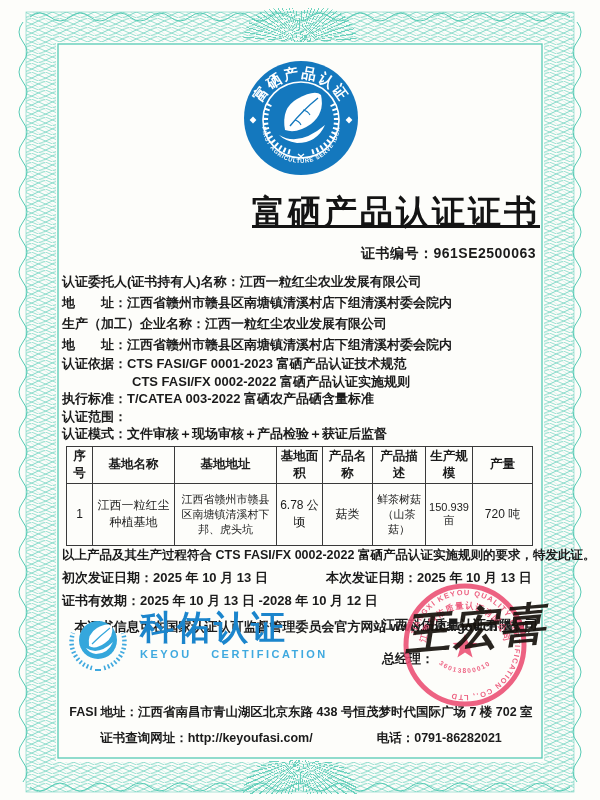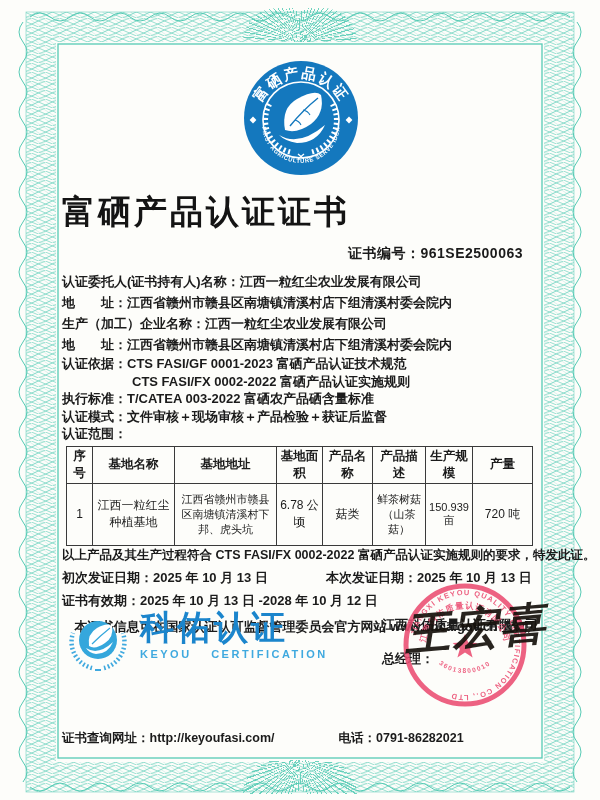--- a/index.html
+++ b/index.html
@@ -6,22 +6,22 @@
   html,body { background:#e9e9e9; }
   body { font-family:"Liberation Sans","DejaVu Sans",sans-serif; }
   .page { position:relative; width:600px; height:800px; margin:0 auto; background:#fdfdfa; overflow:hidden; color:#1b1b1b; }
   .frame { position:absolute; left:0; top:0; z-index:0; }
   .fan { position:absolute; z-index:1; width:114px; height:34px; left:243px;
          background:repeating-conic-gradient(from -96deg at 50% 100%, rgba(86,203,181,.85) 0deg 1.2deg, rgba(255,255,255,0) 1.2deg 5.2deg); }
   .fan-top { top:8px; border-radius:57px 57px 0 0; }
   .fan-bottom { top:760px; border-radius:0 0 57px 57px; transform:rotate(180deg); }
   .content { position:absolute; left:62px; top:58px; width:478px; z-index:2; }
   .emblem-wrap { text-align:center; }
-  .title { text-align:left; font-size:33px; font-weight:bold; letter-spacing:3px; color:#141414; margin-top:8px; }
-  .certno { text-align:right; font-size:14px; font-weight:bold; margin-top:10px; padding-right:17px; letter-spacing:.5px; }
+  .title { text-align:right; font-size:33px; font-weight:bold; letter-spacing:3px; color:#141414; margin-top:8px;text-decoration:underline; }
+  .certno { text-align:right; font-size:14px; font-weight:bold; margin-top:10px; padding-right:4px; letter-spacing:.5px; }
   .fields { margin-top:8px; }
   .fline { font-size:13px; font-weight:bold; line-height:21px; white-space:nowrap; }
   .fline.tight { line-height:17.5px; }
   .fline.cont { padding-left:70px; }
   .cert-table { border-collapse:collapse; table-layout:fixed; width:466px; margin:3px 0 0 4px; }
   .cert-table th, .cert-table td { border:1px solid #3a3a3a; text-align:center; vertical-align:middle; padding:1px 2px; overflow:hidden; }
   .cert-table th { font-size:12.5px; font-weight:bold; height:26px; }
   .cert-table td { font-size:12px; height:62px; }
   .cert-table td.small { font-size:11px; }
   .statement { font-size:12.5px; font-weight:bold; margin-top:1px; white-space:nowrap; }
@@ -30,21 +30,21 @@
   .notice { text-align:center; font-size:13px; font-weight:bold; margin-top:8px; white-space:nowrap; }
   .keyou { position:absolute; left:66px; top:610px; display:flex; z-index:2; }
   .keyou-text { margin-left:10px; }
   .keyou-cn { font-size:34px; font-weight:bold; color:#1b85cc; letter-spacing:3px; line-height:34px; }
   .keyou-en { font-size:11px; font-weight:bold; color:#3fa9df; letter-spacing:2.5px; word-spacing:14px; margin-top:4px; }
   .issuer-company { position:absolute; left:382px; top:616px; font-size:13px; font-weight:bold; z-index:1; white-space:nowrap; }
   .issuer-manager { position:absolute; left:382px; top:650px; font-size:13px; font-weight:bold; z-index:1; }
   .seal { position:absolute; left:401px; top:581px; z-index:5; opacity:.88; }
   .signature { position:absolute; left:404px; top:598px; width:170px; z-index:6; font-size:45px; font-weight:bold; font-style:italic; letter-spacing:3px; color:rgba(22,17,12,.92); transform:rotate(-5deg); font-family:"DejaVu Serif","Liberation Serif",serif; }
   .fasi { position:absolute; left:62px; top:704px; width:478px; text-align:center; font-size:12.5px; font-weight:bold; white-space:nowrap; z-index:2; }
-  .query-row { position:absolute; left:62px; top:730px; width:478px; display:flex; gap:64px; font-size:12.5px; font-weight:bold; z-index:2; }
+  .query-row { position:absolute; left:62px; top:730px; width:478px; display:flex; justify-content:center; gap:64px; font-size:12.5px; font-weight:bold; z-index:2; }
 </style>
 </head>
 <body>
 
 <div class="page">
 
   <svg class="frame" width="600" height="800" viewBox="0 0 600 800">
     <defs>
       <pattern id="gp" width="14" height="9" patternUnits="userSpaceOnUse">
         <path d="M0,1.5 q3.5,-3 7,0 t7,0" fill="none" stroke="#56cbb5" stroke-width="0.6"></path>
@@ -96,22 +96,22 @@
     <div class="certno"><span>证书编号：</span><span>961SE2500063</span></div>
 
     <div class="fields">
       <div class="fline"><span>认证委托人(证书持有人)名称：</span><span>江西一粒红尘农业发展有限公司</span></div>
       <div class="fline"><span>地　　址：</span><span>江西省赣州市赣县区南塘镇清溪村店下组清溪村委会院内</span></div>
       <div class="fline"><span>生产（加工）企业名称：</span><span>江西一粒红尘农业发展有限公司</span></div>
       <div class="fline"><span>地　　址：</span><span>江西省赣州市赣县区南塘镇清溪村店下组清溪村委会院内</span></div>
       <div class="fline tight"><span>认证依据：</span><span>CTS FASI/GF 0001-2023 富硒产品认证技术规范</span></div>
       <div class="fline tight cont"><span>CTS FASI/FX 0002-2022 富硒产品认证实施规则</span></div>
       <div class="fline tight"><span>执行标准：</span><span>T/CATEA 003-2022 富硒农产品硒含量标准</span></div>
+      <div class="fline tight"><span>认证范围：</span></div>
       <div class="fline tight"><span>认证模式：</span><span>文件审核＋现场审核＋产品检验＋获证后监督</span></div>
-      <div class="fline tight"><span>认证范围：</span></div>
     </div>
 
     <table class="cert-table">
       <colgroup>
         <col style="width:26px">
           <col style="width:82px">
           <col style="width:102px">
           <col style="width:46px">
         <col style="width:50px">
           <col style="width:53px">
@@ -186,18 +186,19 @@
       <textPath href="#sealCn" startOffset="50%" text-anchor="middle">江西科佑质量认证有限公司</textPath>
     </text>
     <text font-size="6.5" font-weight="bold" fill="#eb4d72" letter-spacing="1.5">
       <textPath href="#sealNum" startOffset="50%" text-anchor="middle">36013800010</textPath>
     </text>
     <polygon points="64,53 67.2,61.6 76.4,62 69.1,67.7 71.6,76.5 64,71.4 56.4,76.5 58.9,67.7 51.6,62 60.8,61.6" fill="#eb4d72"></polygon>
   </svg>
 
   <div class="signature">王宏喜</div>
 
+  <div class="fasi">FASI 地址：江西省南昌市青山湖区北京东路 438 号恒茂梦时代国际广场 7 楼 702 室</div>
   <div class="query-row">
     <span><span>证书查询网址：</span><span>http://keyoufasi.com/</span></span>
     <span><span>电话：</span><span>0791-86282021</span></span>
   </div>
 
 </div>
 
 </body></html>

